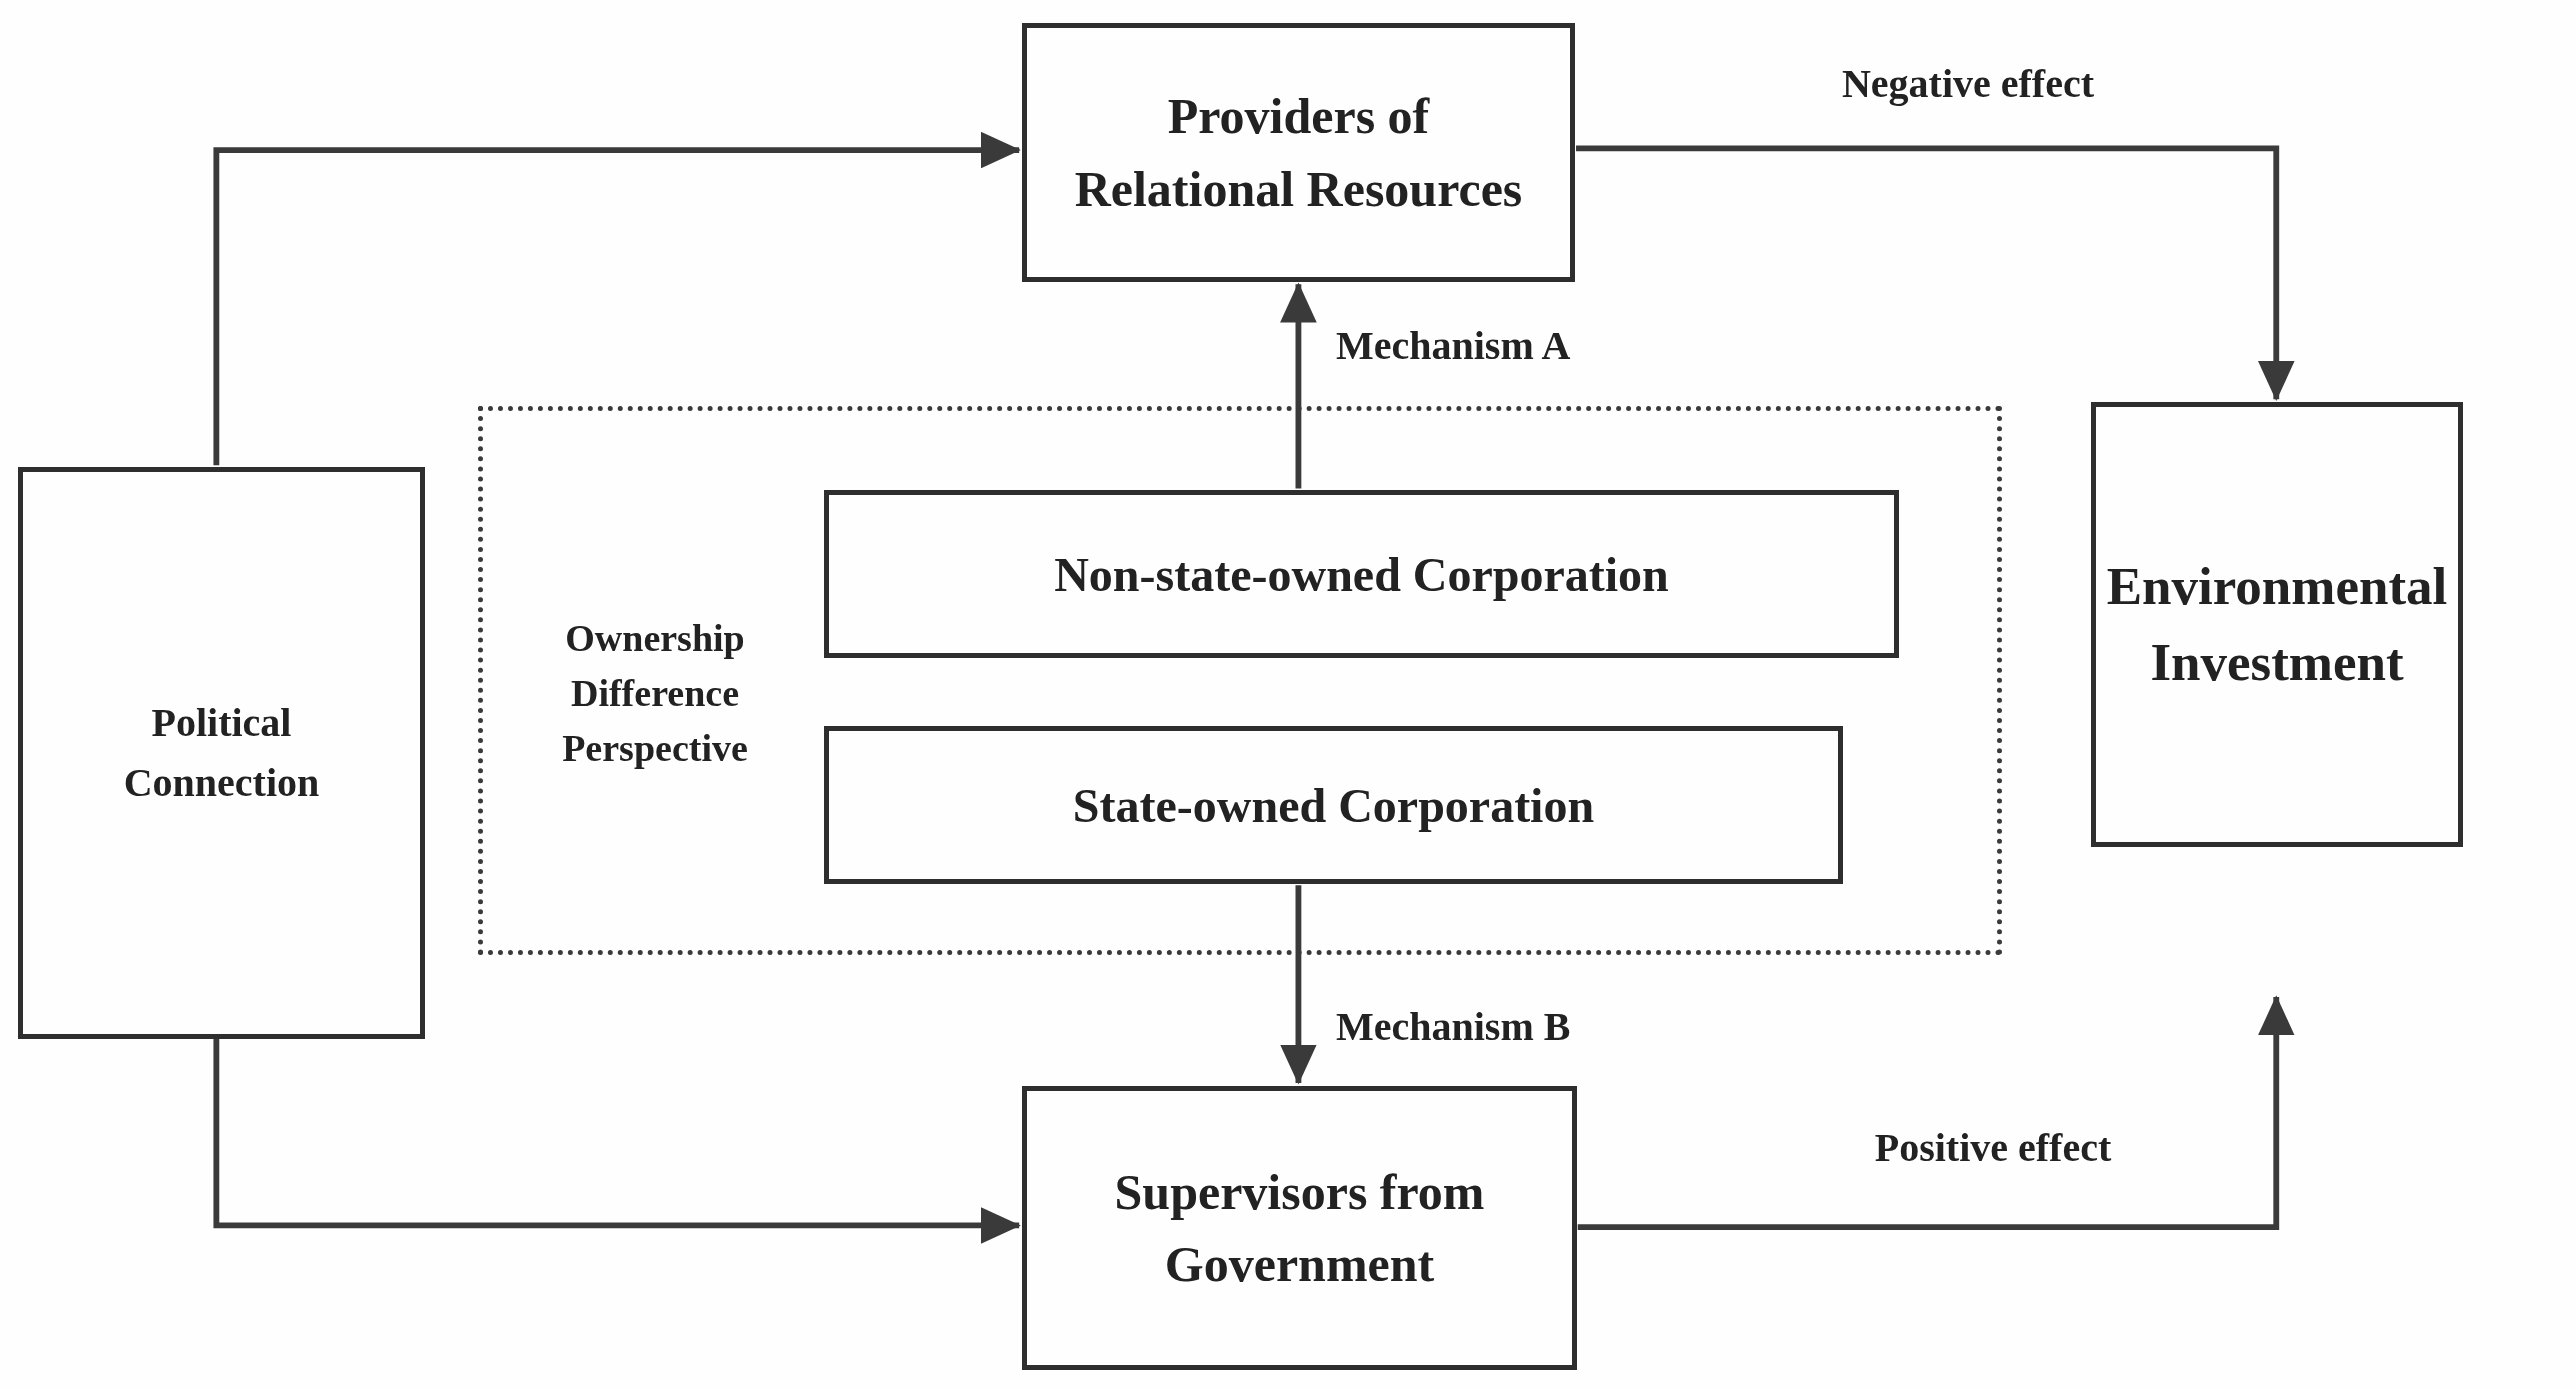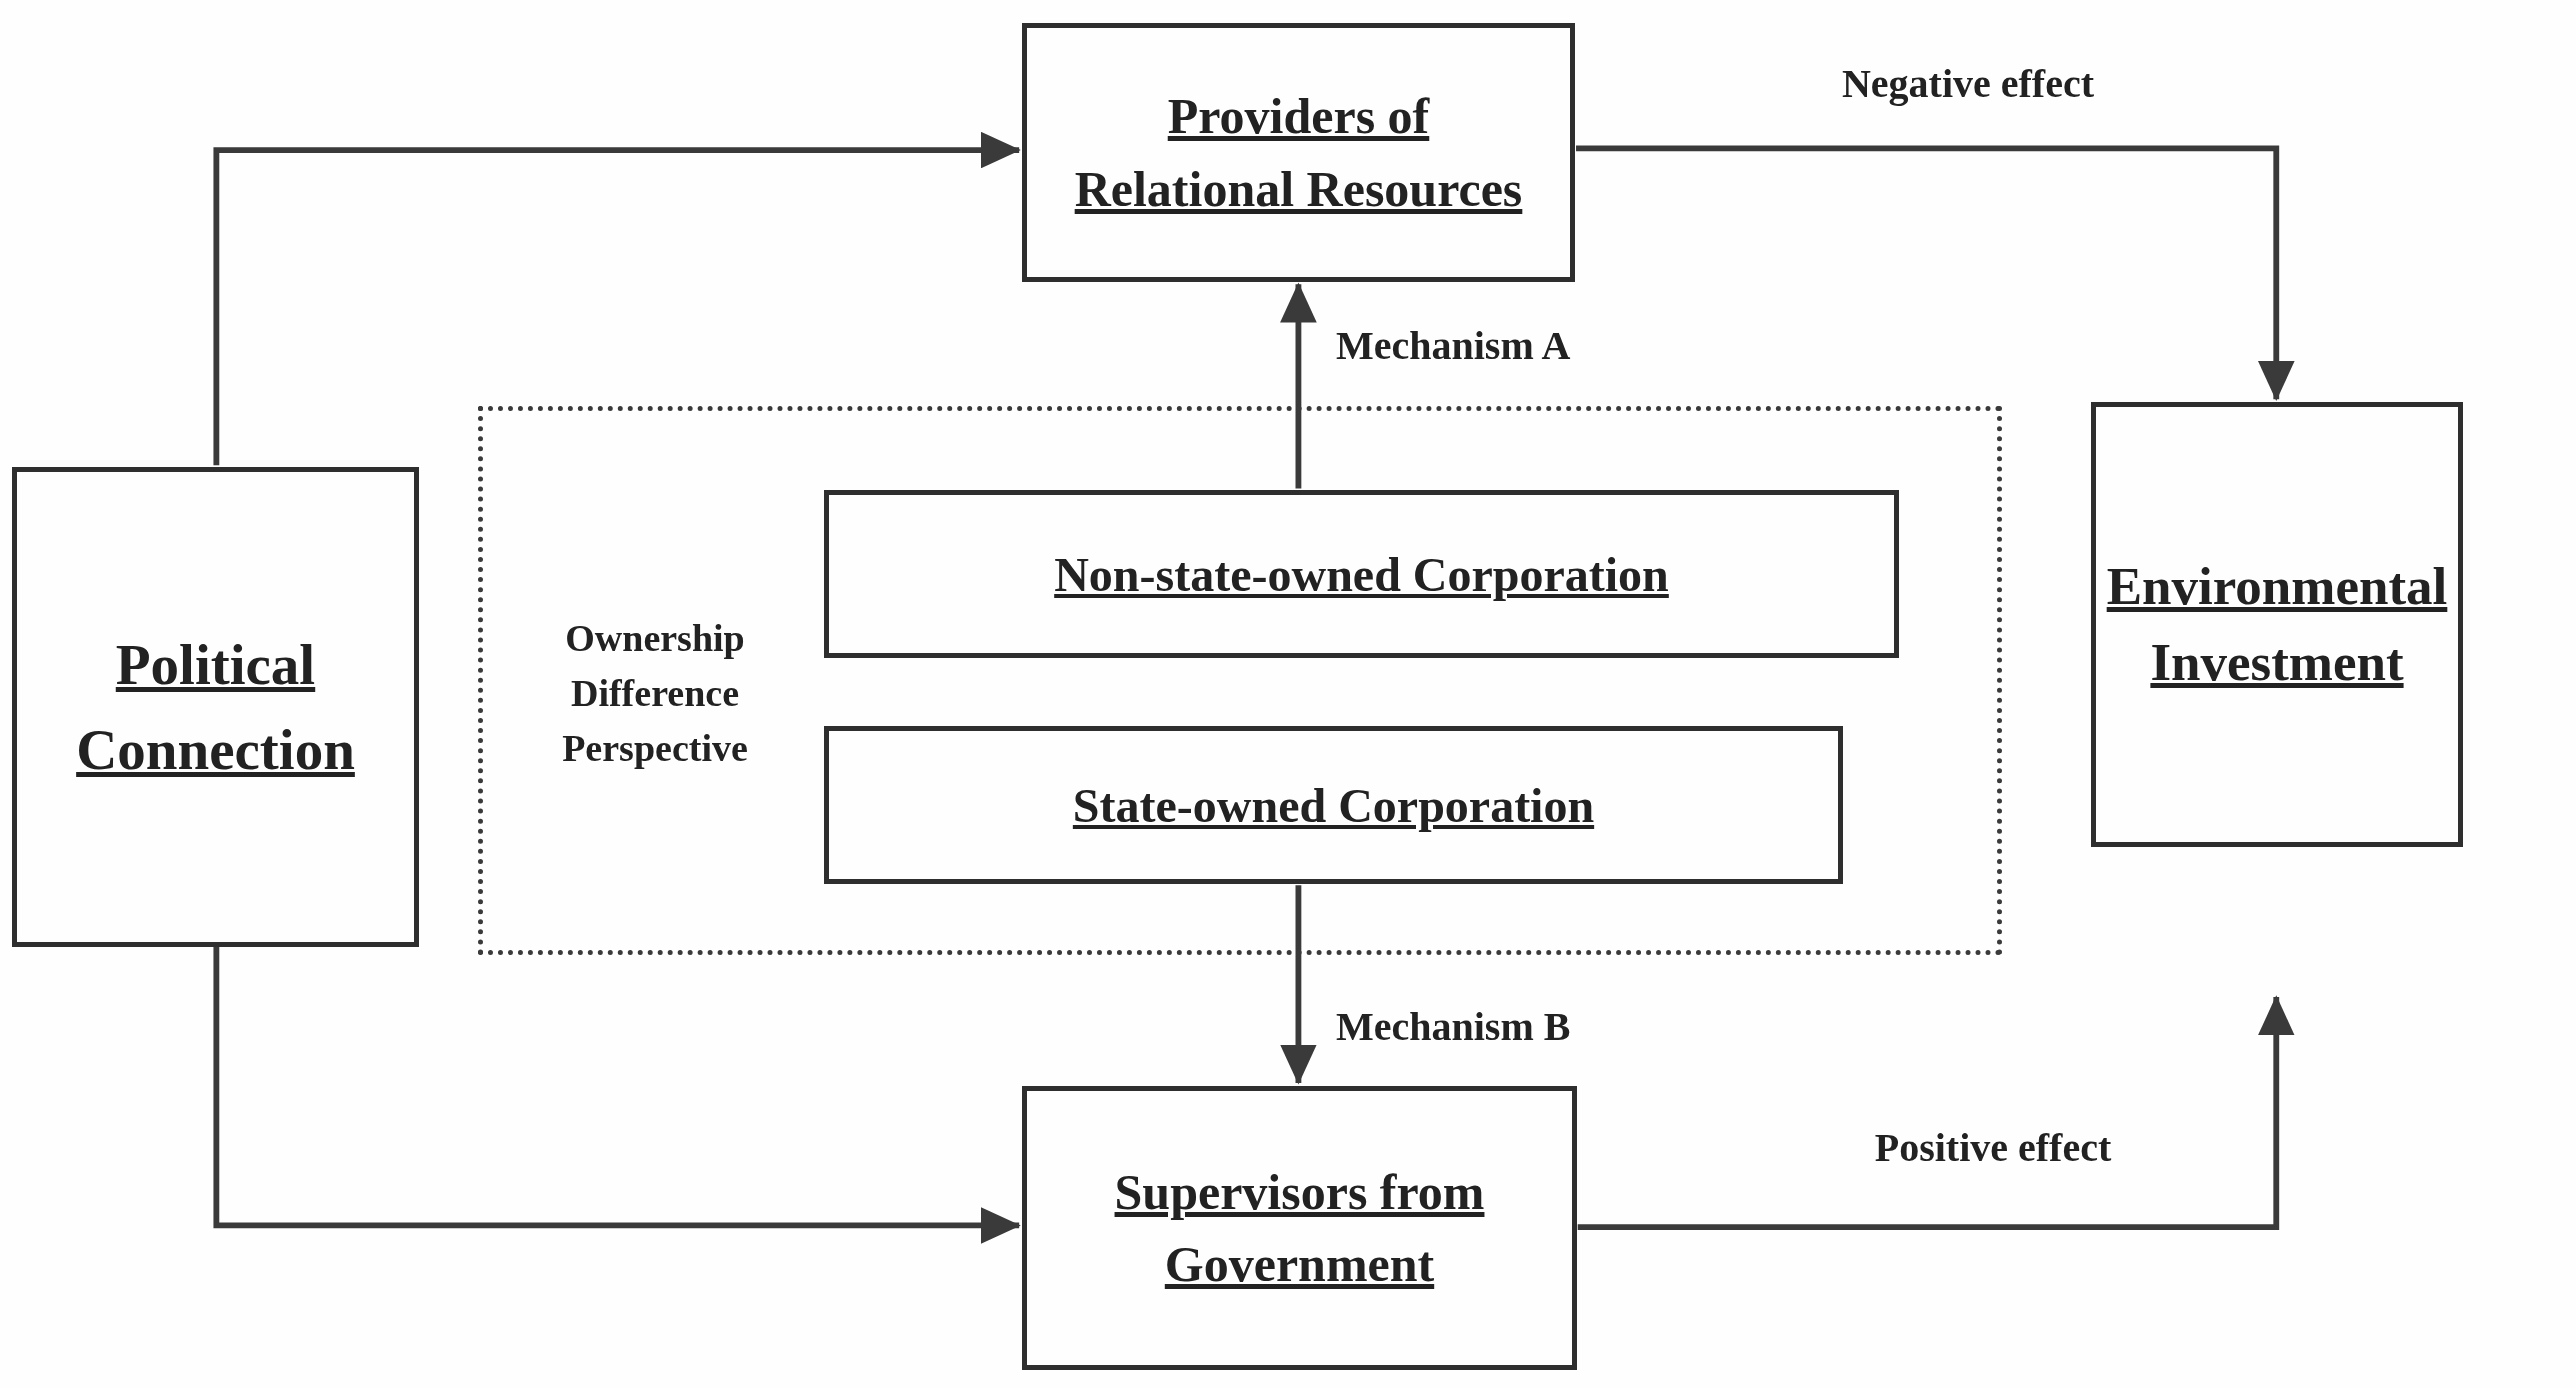--- a/index.html
+++ b/index.html
@@ -16,25 +16,24 @@
     box-sizing: border-box;
     border: 5.8px solid #2e2e2e;
     background: #fefefe;
     display: flex;
     flex-direction: column;
     align-items: center;
     justify-content: center;
     text-align: center;
     font-weight: bold;
     color: #222222;
-    text-decoration: underline;
   }
   .node span { display:block; }
   #node-providers   { left:1022px; top:23px;   width:553px;  height:259px; font-size:50px; line-height:1.45; }
-  #node-political   { left:12px;   top:467px;  width:407px;  height:480px; font-size:57px; line-height:1.5;  }
+  #node-political   { left:18px;   top:467px;  width:407px;  height:572px; font-size:40px; line-height:1.5;  }
   #node-epi         { left:2091px; top:402px;  width:372px;  height:445px; font-size:53px; line-height:1.42; }
   #node-supervisors { left:1022px; top:1086px; width:555px;  height:284px; font-size:50px; line-height:1.45; }
   #node-nonstate    { left:824px;  top:490px;  width:1075px; height:168px; font-size:48px; }
   #node-state       { left:824px;  top:726px;  width:1019px; height:158px; font-size:48px; }
   #group-dashed {
     position:absolute; box-sizing:border-box;
     left:478px; top:406px; width:1524px; height:549px;
     border:5px dotted #3a3a3a; background:transparent;
   }
   .edge-label {

